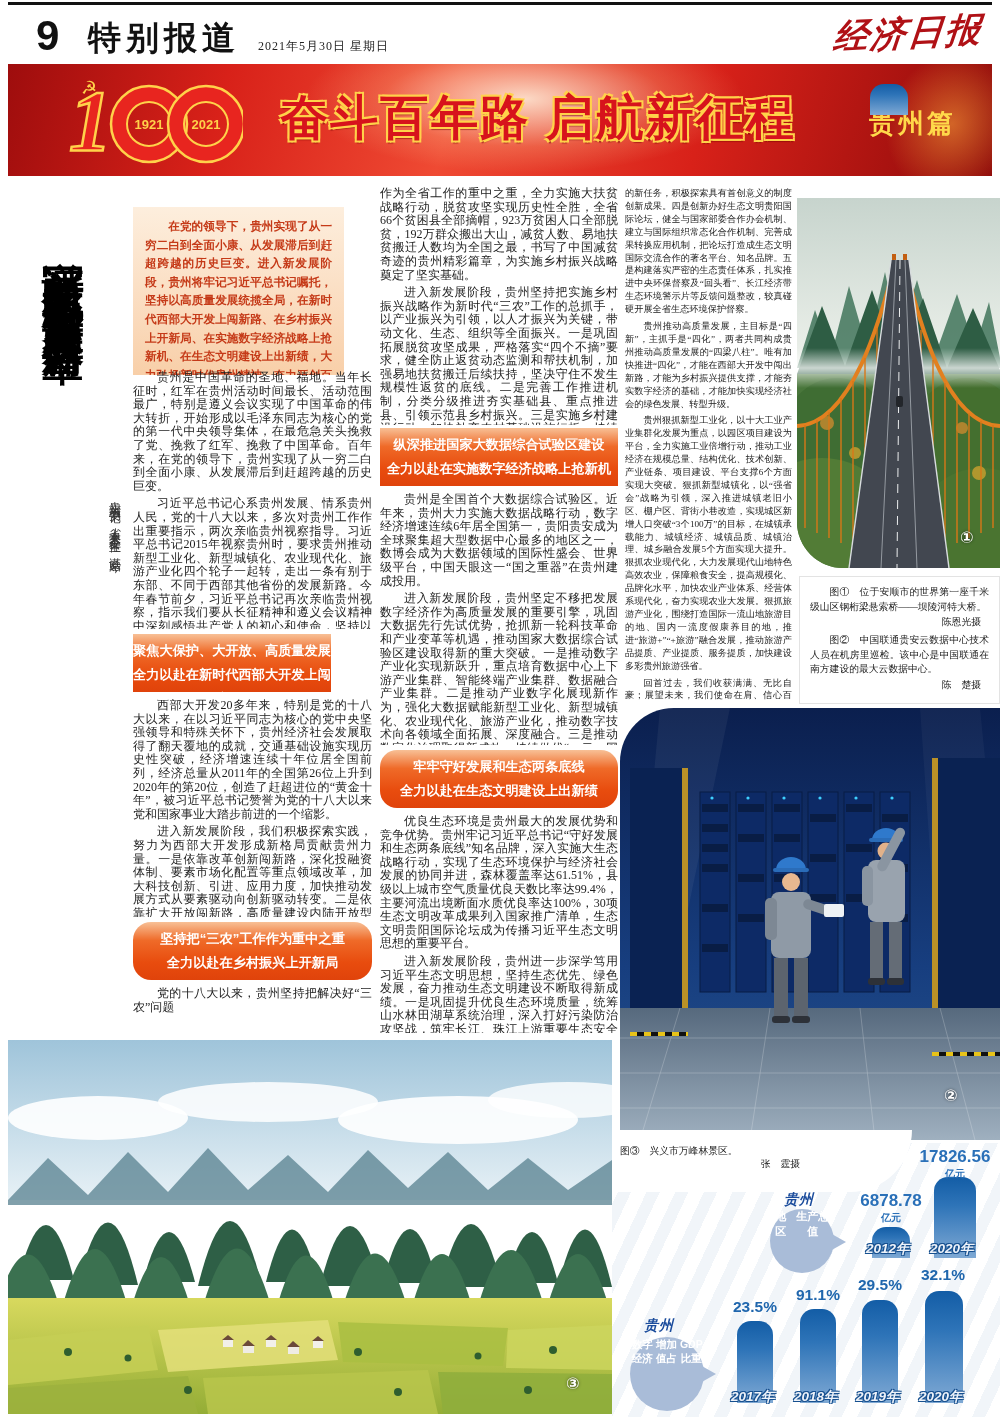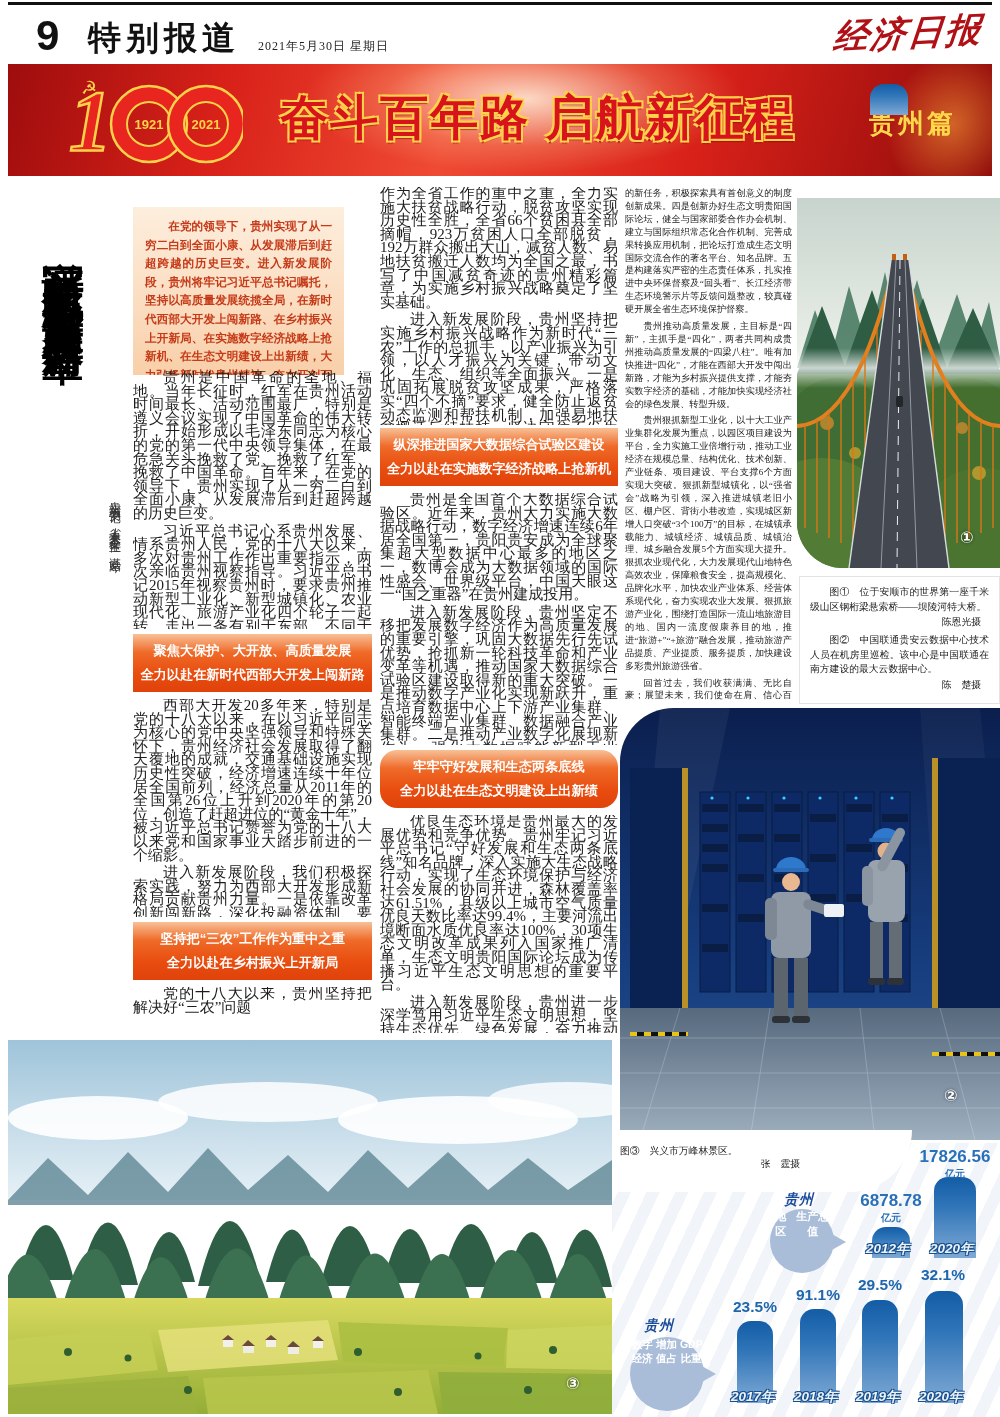--- a/index.html
+++ b/index.html
@@ -30,21 +30,21 @@
           font-weight:900;font-size:26px;color:#ffd94a;letter-spacing:3px;}
   
   .v-headline{position:absolute;left:26px;top:228px;height:766px;width:74px;
           writing-mode:vertical-rl;text-orientation:upright;
           font-family:"Liberation Sans",sans-serif;font-weight:900;font-size:42px;letter-spacing:5px;
           color:#000;line-height:74px;}
   .v-byline{position:absolute;left:97px;top:492px;height:250px;width:26px;
           writing-mode:vertical-rl;text-orientation:upright;font-size:12px;color:#333;letter-spacing:2px;}
   
   .ablock{position:absolute;overflow:hidden;text-align:justify;color:#1c1c1c;}
-  .ablock p{margin:0 0 4px 0;text-indent:2em;font-size:15px;line-height:13.6px;}
+  .ablock p{margin:0 0 4px 0;text-indent:2em;font-size:12px;line-height:13.6px;}
   .intro-box{position:absolute;left:133px;top:195px;width:211px;height:168px;box-sizing:border-box;
           padding:10px 12px;background:linear-gradient(180deg,#fdeedd 0%,#fad9ba 70%,#f8cfa8 100%);
           color:#c53a18;font-family:"Liberation Sans",sans-serif;font-weight:600;
           font-size:11.6px;line-height:18.6px;text-align:justify;overflow:hidden;margin-top:12px;}
   .intro-box .t{text-indent:2em;}
   .subhead{position:absolute;box-sizing:border-box;text-align:center;
           font-family:"Liberation Sans",sans-serif;font-weight:900;color:#fff;
           font-size:13.2px;line-height:24px;padding-top:5px;
           background:linear-gradient(180deg,#f8c096 0%,#ef6a28 32%,#e84c0e 70%,#e0430b 100%);}
   
@@ -117,29 +117,29 @@
   <div class="v-headline">谱写新时代多彩贵州高质量发展新篇章</div>
   <div class="v-byline">贵州省委书记、省人大常委会主任　谌贻琴</div>
 
   <div class="intro-box">
     <div class="t">在党的领导下，贵州实现了从一穷二白到全面小康、从发展滞后到赶超跨越的历史巨变。进入新发展阶段，贵州将牢记习近平总书记嘱托，坚持以高质量发展统揽全局，在新时代西部大开发上闯新路、在乡村振兴上开新局、在实施数字经济战略上抢新机、在生态文明建设上出新绩，大力弘扬新时代贵州精神，奋力开创百姓富、生态美的多彩贵州新未来。</div>
   </div>
   <div class="ablock" style="left:133px;top:371px;width:239px;height:258px;">
     <p>贵州是中国革命的圣地、福地。当年长征时，红军在贵州活动时间最长、活动范围最广，特别是遵义会议实现了中国革命的伟大转折，开始形成以毛泽东同志为核心的党的第一代中央领导集体，在最危急关头挽救了党、挽救了红军、挽救了中国革命。百年来，在党的领导下，贵州实现了从一穷二白到全面小康、从发展滞后到赶超跨越的历史巨变。</p>
     <p>习近平总书记心系贵州发展、情系贵州人民，党的十八大以来，多次对贵州工作作出重要指示，两次亲临贵州视察指导。习近平总书记2015年视察贵州时，要求贵州推动新型工业化、新型城镇化、农业现代化、旅游产业化四个轮子一起转，走出一条有别于东部、不同于西部其他省份的发展新路。今年春节前夕，习近平总书记再次亲临贵州视察，指示我们要从长征精神和遵义会议精神中深刻感悟共产党人的初心和使命，坚持以高质量发展统揽全局，在新时代西部大开发上闯新路、在乡村振兴上开新局、在实施数字经济战略上抢新机、在生态文明建设上出新绩，努力开创百姓富、生态美的多彩贵州新未来。贵州坚决贯彻习近平总书记重要指示，把“四新”作为高质量发展的主目标，把“四化”作为高质量发展的主抓手，全力以赴围绕“四新”抓“四化”，奋力谱写新时代贵州高质量发展新篇章。</p>
   </div>
-  <div class="subhead" style="left:133px;top:634px;width:239px;height:58px;">
+  <div class="subhead" style="left:133px;top:634px;width:198px;height:58px;">
     <div>聚焦大保护、大开放、高质量发展</div>
     <div>全力以赴在新时代西部大开发上闯新路</div>
   </div>
   <div class="ablock" style="left:133px;top:699px;width:239px;height:218px;">
     <p>西部大开发20多年来，特别是党的十八大以来，在以习近平同志为核心的党中央坚强领导和特殊关怀下，贵州经济社会发展取得了翻天覆地的成就，交通基础设施实现历史性突破，经济增速连续十年位居全国前列，经济总量从2011年的全国第26位上升到2020年的第20位，创造了赶超进位的“黄金十年”，被习近平总书记赞誉为党的十八大以来党和国家事业大踏步前进的一个缩影。</p>
     <p>进入新发展阶段，我们积极探索实践，努力为西部大开发形成新格局贡献贵州力量。一是依靠改革创新闯新路，深化投融资体制、要素市场化配置等重点领域改革，加大科技创新、引进、应用力度，加快推动发展方式从要素驱动向创新驱动转变。二是依靠扩大开放闯新路，高质量建设内陆开放型经济试验区，积极参与西部陆海新通道建设，主动融入粤港澳大湾区发展，全力做强“1+8”开放创新平台，以对内对外的全面开放促改革、促发展。三是依靠汇聚人才闯新路，聚焦工业特别是制造业人才需求，项目化、工程化集聚一批人才，完善人才创新服务保障机制，努力让贵州成为全国最有吸引力、凝聚力的人才高地之一。</p>
   </div>
-  <div class="subhead" style="left:133px;top:922px;width:239px;height:58px;">
+  <div class="subhead" style="left:133px;top:922px;width:239px;height:58px;border-radius:18px;">
     <div>坚持把“三农”工作作为重中之重</div>
     <div>全力以赴在乡村振兴上开新局</div>
   </div>
   <div class="ablock" style="left:133px;top:987px;width:239px;height:34px;">
     <p>党的十八大以来，贵州坚持把解决好“三农”问题</p>
   </div>
 
   <div class="ablock" style="left:380px;top:187px;width:238px;height:238px;">
     <p style="text-indent:0;">作为全省工作的重中之重，全力实施大扶贫战略行动，脱贫攻坚实现历史性全胜，全省66个贫困县全部摘帽，923万贫困人口全部脱贫，192万群众搬出大山，减贫人数、易地扶贫搬迁人数均为全国之最，书写了中国减贫奇迹的贵州精彩篇章，为实施乡村振兴战略奠定了坚实基础。</p>
     <p>进入新发展阶段，贵州坚持把实施乡村振兴战略作为新时代“三农”工作的总抓手，以产业振兴为引领，以人才振兴为关键，带动文化、生态、组织等全面振兴。一是巩固拓展脱贫攻坚成果，严格落实“四个不摘”要求，健全防止返贫动态监测和帮扶机制，加强易地扶贫搬迁后续扶持，坚决守住不发生规模性返贫的底线。二是完善工作推进机制，分类分级推进夯实基础县、重点推进县、引领示范县乡村振兴。三是实施乡村建设行动，加快补齐农村基础设施短板，持续推进农村公共服务体系建设，加强乡村规划和农村人居环境整治。四是加强和改进乡村治理，狠抓农村基层党组织建设，接续选派好驻村第一书记和驻村工作队，大力加强乡村文明建设。</p>

